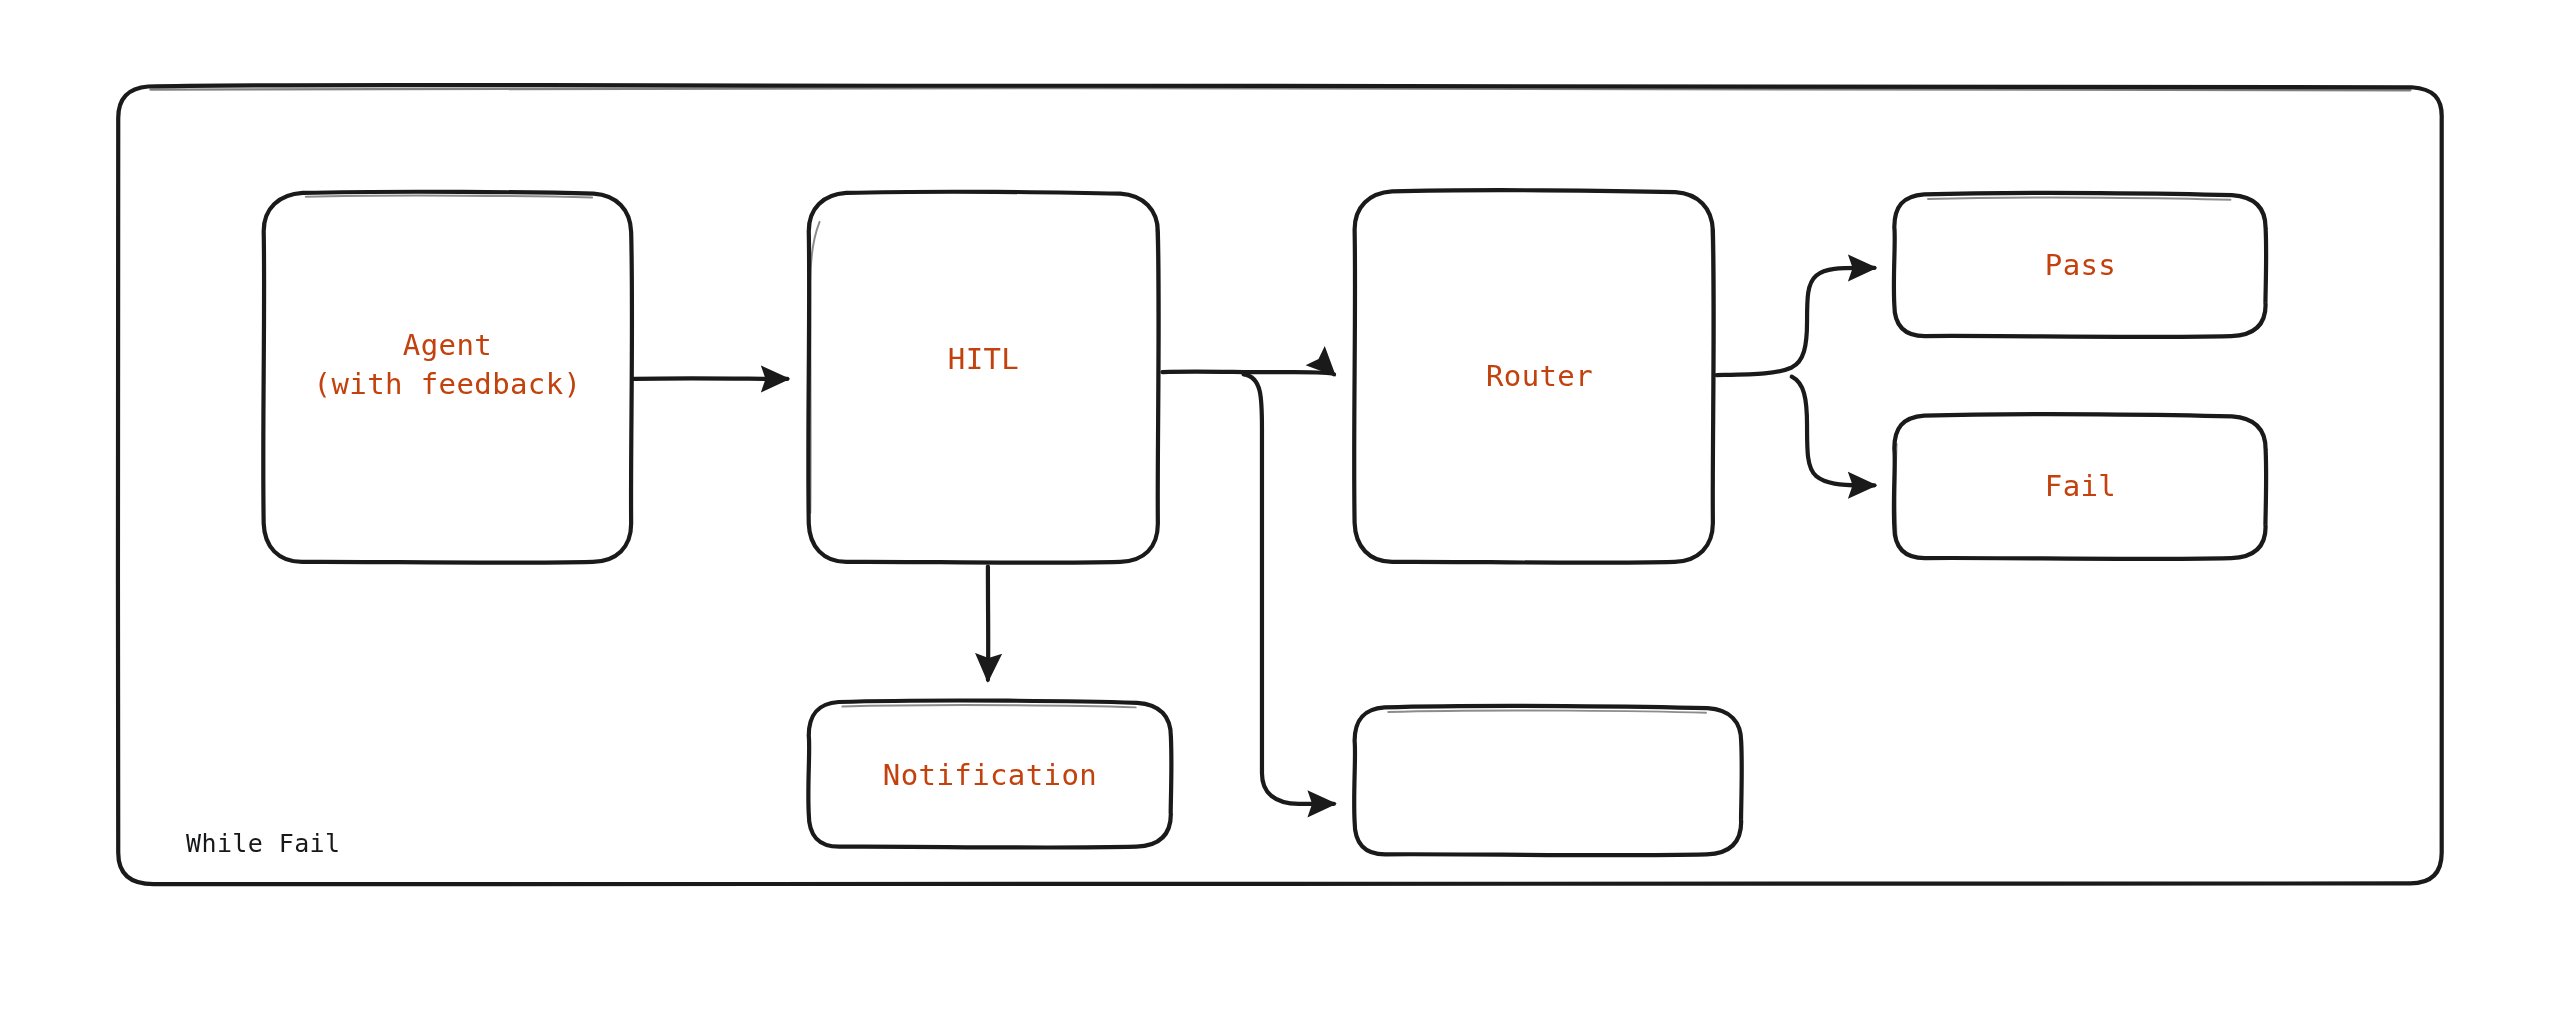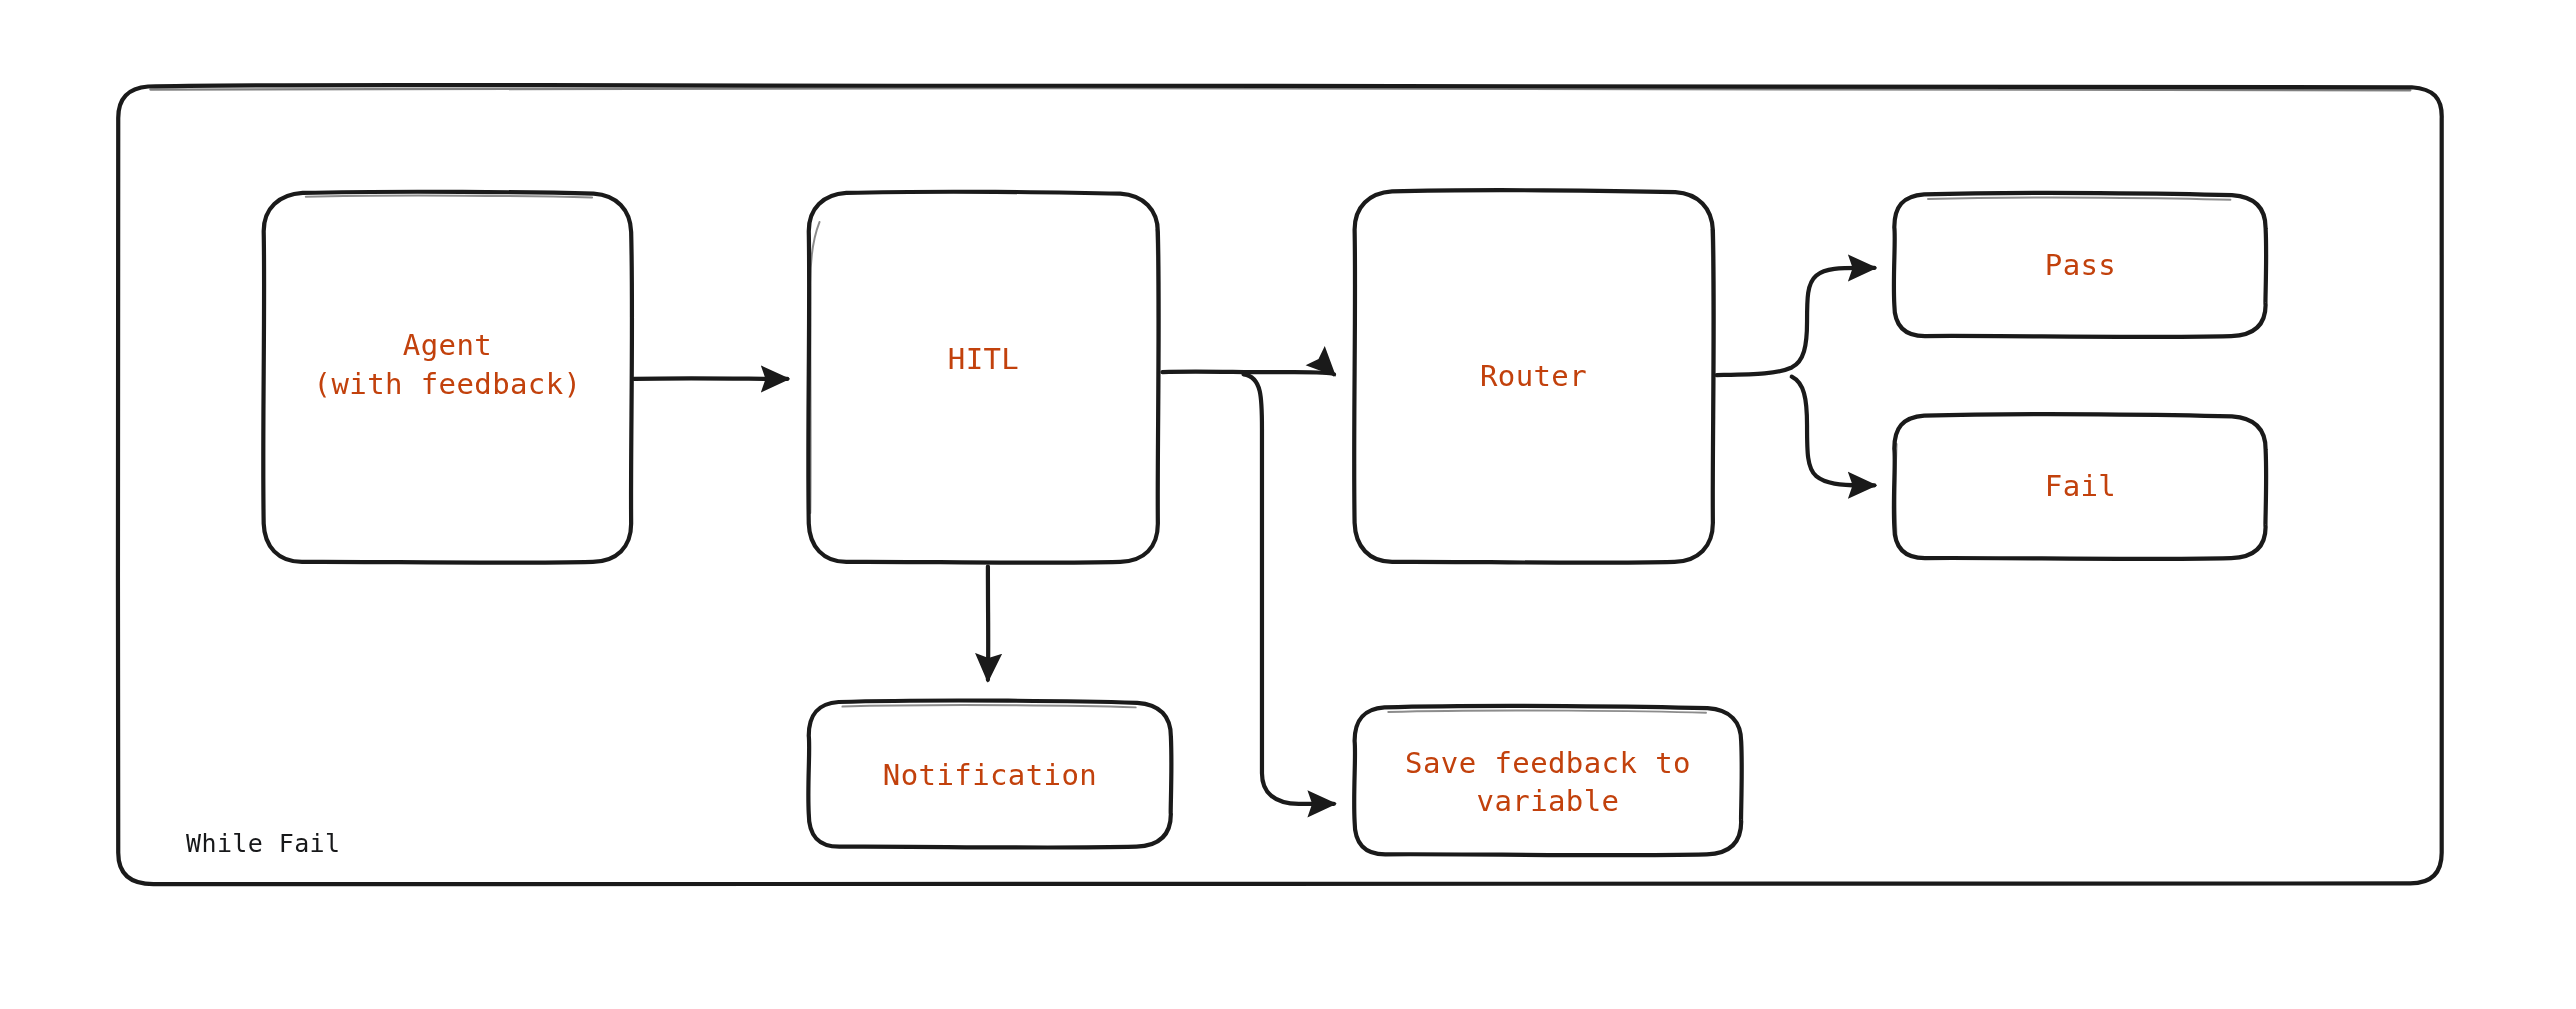--- a/index.html
+++ b/index.html
@@ -191,27 +191,25 @@
                C 2384,632 2404,634 2430,634
                C 2440,634 2448,634 2448,634" fill="none" stroke="#1a1a1a" stroke-width="5.5" stroke-linecap="round" marker-end="url(#arrowhead)"></path>
     </g>
   </svg>
 
   <div class="node-label" style="left:263px; top:179px; width:369px; height:371px;">Agent
 (with feedback)</div>
 
   <div class="node-label" style="left:808px; top:174px; width:351px; height:371px;">HITL</div>
 
-  <div class="node-label" style="left:1354px; top:190px; width:359px; height:373px;">Router</div>
+  <div class="node-label" style="left:1354px; top:190px; width:359px; height:373px;padding-left:6px;">Router</div>
 
   <div class="node-label" style="left:1894px; top:193px; width:373px; height:144px;">Pass</div>
 
   <div class="node-label" style="left:1894px; top:414px; width:373px; height:145px;">Fail</div>
 
   <div class="node-label" style="left:808px; top:701px; width:364px; height:149px;">Notification</div>
 
-  <div class="node-label" style="left:1354px; top:706px; width:388px; height:152px;">Save feedback to
-variable</div>
 
   <div class="group-label" style="left:186px; top:829px;">While Fail</div>
 
 </div>
 
 
 </body></html>

